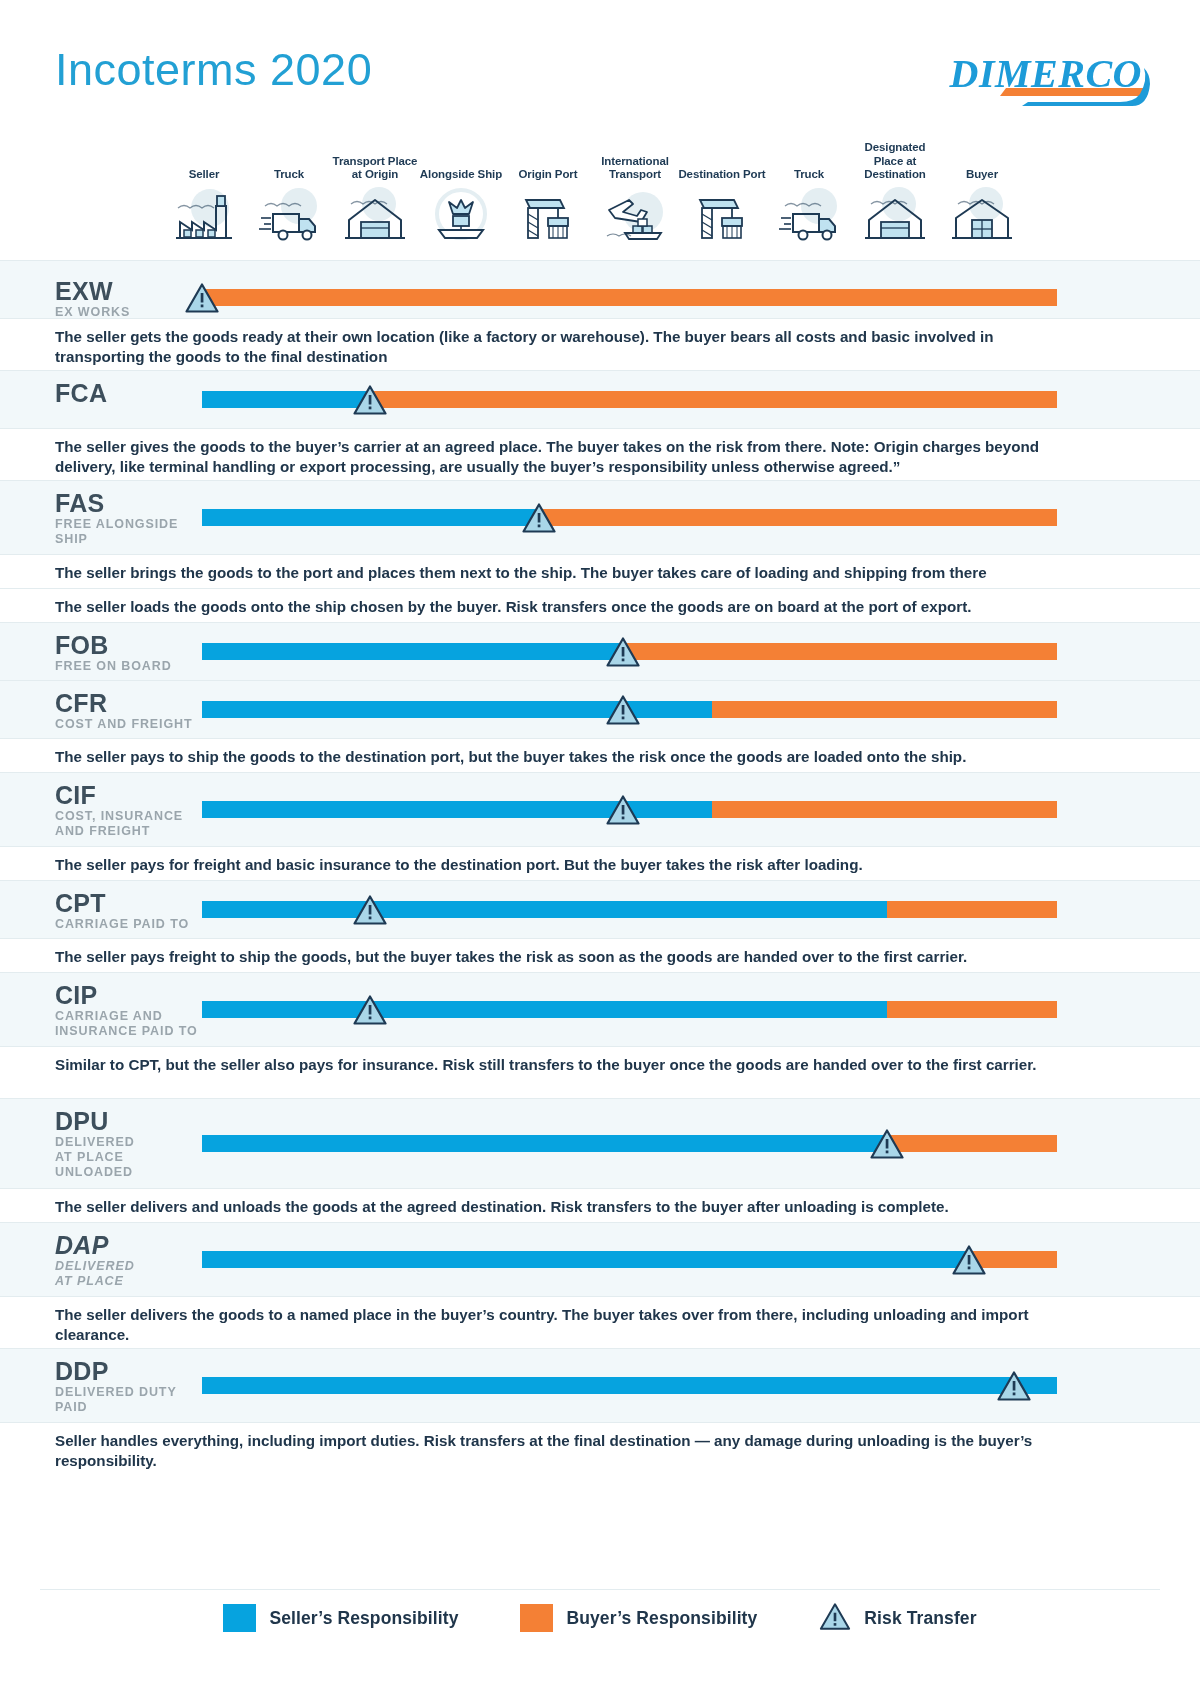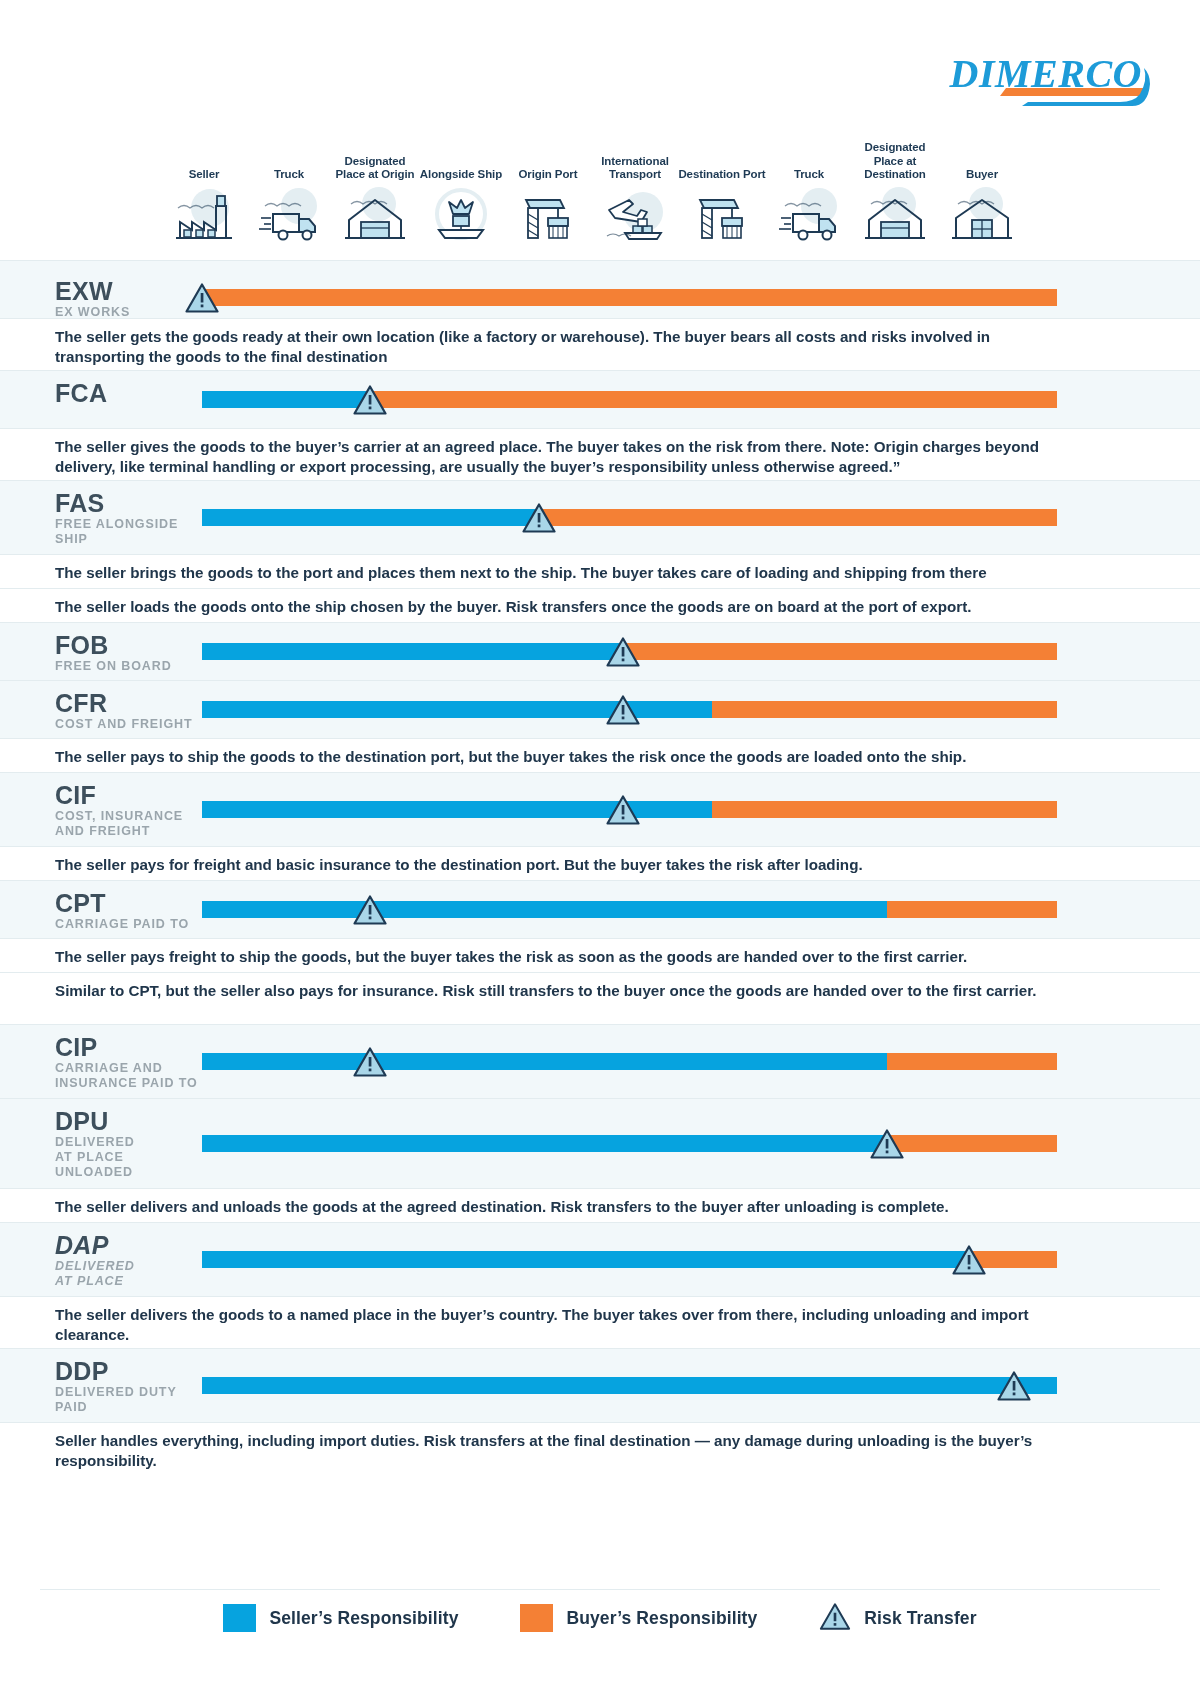--- a/index.html
+++ b/index.html
@@ -176,20 +176,21 @@
     left: 40px;
     right: 40px;
     height: 1px;
     background: #e3ecef;
   }
 </style>
 </head>
 <body>
 
 <div class="header">
+  <div class="page-title">Incoterms 2020</div>
   <div class="logo">
     <div class="logo-text">DIMERCO</div>
     <svg width="270" height="66" viewBox="0 0 270 66">
       <path d="M118 52 L258 52 Q268 52 266 44 L124 44 Z" fill="#f48035"></path>
       <path d="M140 62 L250 62 Q266 62 268 40 Q268 30 262 24 Q266 36 258 50 Q252 58 238 58 L146 58 Z" fill="#1d9bd8"></path>
     </svg>
   </div>
 </div>
 
 <div class="icon-row" id="icon-row">
@@ -218,21 +219,21 @@
           <path d="M42 33 L52 33 L58 40 L58 46 L42 46 Z" fill="#bfe2f0" stroke="#1e3a54" stroke-width="2"></path>
           <circle cx="26" cy="49" r="4.5" fill="#fff" stroke="#1e3a54" stroke-width="2"></circle>
           <circle cx="50" cy="49" r="4.5" fill="#fff" stroke="#1e3a54" stroke-width="2"></circle>
           <line x1="4" y1="32" x2="14" y2="32" stroke="#1e3a54" stroke-width="1.6"></line>
           <line x1="7" y1="38" x2="14" y2="38" stroke="#1e3a54" stroke-width="1.6"></line>
           <line x1="2" y1="43" x2="14" y2="43" stroke="#1e3a54" stroke-width="1.6"></line>
         </svg>
       </div>
     </div>
     <div class="icon-col" style="left: 331px;">
-      <div class="icon-label">Designated Place at Origin</div>
+      <div class="icon-label">Transport Place at Origin</div>
       <div class="icon-art">
         <svg width="64" height="58" viewBox="0 0 64 58">
           <circle cx="36" cy="18" r="17" fill="#e4eef2"></circle>
           <path d="M8 18 q6 -5 12 0 q6 -5 12 0 q6 -5 12 0" fill="none" stroke="#1e3a54" stroke-width="1.3" opacity="0.55"></path>
           <path d="M6 34 L32 14 L58 34 L58 52 L6 52 Z" fill="none" stroke="#1e3a54" stroke-width="2" stroke-linejoin="round"></path>
           <rect x="18" y="36" width="28" height="16" fill="#bfe2f0" stroke="#1e3a54" stroke-width="1.8"></rect>
           <line x1="18" y1="42" x2="46" y2="42" stroke="#1e3a54" stroke-width="1.3"></line>
           <line x1="2" y1="52" x2="62" y2="52" stroke="#1e3a54" stroke-width="2"></line>
         </svg>
       </div>
@@ -353,21 +354,21 @@
           <div class="bar-buyer" style="left: 0px; width: 855px;"></div>
         </div>
         <div class="risk-marker" style="left: 185px; top: 14px;"><svg width="34" height="30" viewBox="0 0 34 30">
             <path d="M17 1.5 L32.5 28.5 L1.5 28.5 Z" fill="#a9d6e8" stroke="#1e3a54" stroke-width="2.2" stroke-linejoin="round"></path>
             <rect x="15.7" y="10" width="2.7" height="9.5" fill="#1e3a54"></rect>
             <rect x="15.7" y="21.5" width="2.7" height="2.8" fill="#1e3a54"></rect>
           </svg></div>
       </div>
     </div>
     <div class="term-row desc" style="height: 52px;">
-      <div class="desc-text" style="top: 8px;">The seller gets the goods ready at their own location (like a factory or warehouse). The buyer bears all costs and risks involved in transporting the goods to the final destination</div>
+      <div class="desc-text" style="top: 8px;">The seller gets the goods ready at their own location (like a factory or warehouse). The buyer bears all costs and basic involved in transporting the goods to the final destination</div>
     </div>
     <div class="term-row" style="height: 58px;">
       <div class="term-block" style="height: 58px;">
         <div class="term-code" style="top: 10px;">FCA</div>
         <div class="term-sub" style="top: 36px; margin-top: 28px;">FREE CARRIER</div>
         <div class="bar-track" style="left: 202px; width: 855px; top: 20px;">
           <div class="bar-seller" style="left: 0px; width: 167.58px;"></div>
           <div class="bar-buyer" style="left: 167.58px; width: 687.42px;"></div>
         </div>
         <div class="risk-marker" style="left: 352.58px; top: 14px;"><svg width="34" height="30" viewBox="0 0 34 30">
@@ -465,38 +466,38 @@
         <div class="risk-marker" style="left: 352.58px; top: 14px;"><svg width="34" height="30" viewBox="0 0 34 30">
             <path d="M17 1.5 L32.5 28.5 L1.5 28.5 Z" fill="#a9d6e8" stroke="#1e3a54" stroke-width="2.2" stroke-linejoin="round"></path>
             <rect x="15.7" y="10" width="2.7" height="9.5" fill="#1e3a54"></rect>
             <rect x="15.7" y="21.5" width="2.7" height="2.8" fill="#1e3a54"></rect>
           </svg></div>
       </div>
     </div>
     <div class="term-row desc" style="height: 34px;">
       <div class="desc-text" style="top: 8px;">The seller pays freight to ship the goods, but the buyer takes the risk as soon as the goods are handed over to the first carrier.</div>
     </div>
-    <div class="term-row desc" style="height: 52px;">
-      <div class="desc-text" style="top: 8px;">Similar to CPT, but the seller also pays for insurance. Risk still transfers to the buyer once the goods are handed over to the first carrier.</div>
-    </div>
     <div class="term-row" style="height: 74px;">
       <div class="term-block" style="height: 74px;">
         <div class="term-code" style="top: 10px;">CIP</div>
         <div class="term-sub" style="top: 36px;">CARRIAGE AND
 INSURANCE PAID TO</div>
         <div class="bar-track" style="left: 202px; width: 855px; top: 28px;">
           <div class="bar-seller" style="left: 0px; width: 684.855px;"></div>
           <div class="bar-buyer" style="left: 684.855px; width: 170.145px;"></div>
         </div>
         <div class="risk-marker" style="left: 352.58px; top: 22px;"><svg width="34" height="30" viewBox="0 0 34 30">
             <path d="M17 1.5 L32.5 28.5 L1.5 28.5 Z" fill="#a9d6e8" stroke="#1e3a54" stroke-width="2.2" stroke-linejoin="round"></path>
             <rect x="15.7" y="10" width="2.7" height="9.5" fill="#1e3a54"></rect>
             <rect x="15.7" y="21.5" width="2.7" height="2.8" fill="#1e3a54"></rect>
           </svg></div>
       </div>
+    </div>
+    <div class="term-row desc" style="height: 52px;">
+      <div class="desc-text" style="top: 8px;">Similar to CPT, but the seller also pays for insurance. Risk still transfers to the buyer once the goods are handed over to the first carrier.</div>
     </div>
     <div class="term-row" style="height: 90px;">
       <div class="term-block" style="height: 90px;">
         <div class="term-code" style="top: 10px;">DPU</div>
         <div class="term-sub" style="top: 36px;">DELIVERED
 AT PLACE
 UNLOADED</div>
         <div class="bar-track" style="left: 202px; width: 855px; top: 36px;">
           <div class="bar-seller" style="left: 0px; width: 684.855px;"></div>
           <div class="bar-buyer" style="left: 684.855px; width: 170.145px;"></div>

